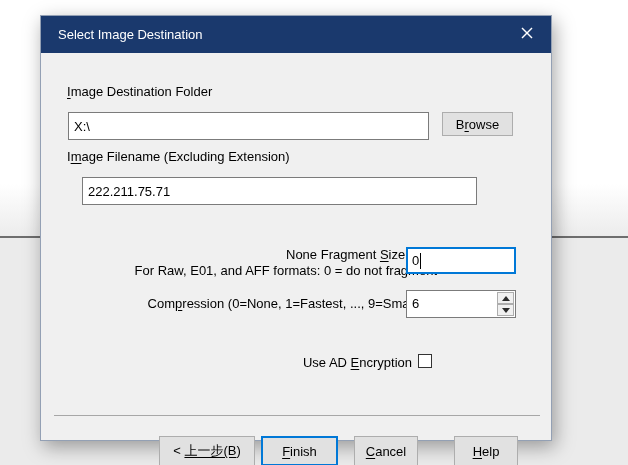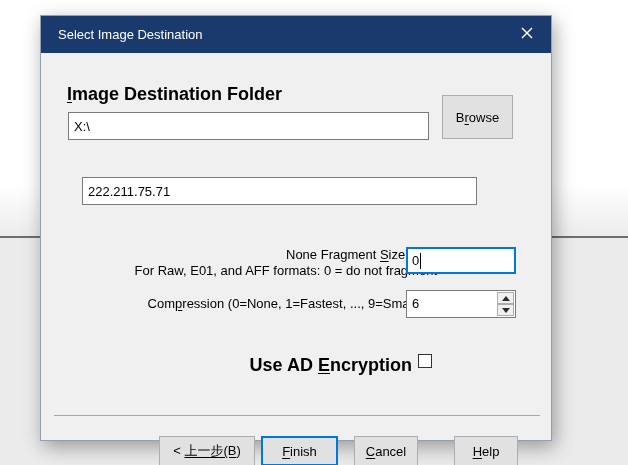--- a/index.html
+++ b/index.html
@@ -18,21 +18,21 @@
             background: #f0f0f0; border: 1px solid #93a0b4;
             box-shadow: 3px 6px 18px rgba(0,0,0,0.35); }
   .titlebar { position: absolute; left: 0; top: 0; width: 100%; height: 37px; background: #1a396d;
               display: flex; align-items: center; padding-left: 17px; }
   .title { color: #ffffff; font-size: 13px; }
   .close-btn { position: absolute; right: 6px; top: 0; width: 36px; height: 37px;
                display: flex; align-items: center; justify-content: center; cursor: pointer; }
 
   .body { position: absolute; left: 0; top: 37px; width: 100%; height: 389px; }
 
-  .lbl { position: absolute; font-size: 18px; white-space: nowrap; font-weight: bold; }
+  .lbl { position: absolute; font-size: 13px; white-space: nowrap; }
   .u { text-decoration: underline; text-underline-offset: 2px; }
 
   .txt-input { position: absolute; height: 28px; background: #fff; border: 1px solid #7b7b7b;
                font-family: "Liberation Sans", "DejaVu Sans", sans-serif; font-size: 13px;
                padding: 0 5px; color: #000; outline: none; }
 
   .btn { position: absolute; height: 30px; background: #e1e1e1; border: 1px solid #adadad;
          display: flex; align-items: center; justify-content: center; font-size: 13px;
          white-space: nowrap; cursor: pointer; }
   .btn.default { border: 2px solid #0078d7; }
@@ -86,24 +86,27 @@
         </span>
       </div>
     </div>
 
     <div class="body">
 
       <div class="lbl" style="left:26px; top:31px;">
         <span class="u">I</span><span>mage Destination Folder</span>
       </div>
       <input class="txt-input" style="left: 27px; top: 59px; width: 361px;" value="X:\">
-      <div class="btn" style="left:401px; top:42px; width:71px; height:44px;">
+      <div class="btn" style="left:401px; top:59px; width:71px; height:24px;">
         <span><span>B</span><span class="u">r</span><span>owse</span></span>
       </div>
 
+      <div class="lbl" style="left:26px; top:96px;">
+        <span>I</span><span class="u">m</span><span>age Filename (Excluding Extension)</span>
+      </div>
       <input class="txt-input" style="left: 41px; top: 124px; width: 395px;" value="222.211.75.71">
 
       <div class="right-labels" style="top:194px;">
         <div><span>None Fragment </span><span class="u">S</span><span>ize (MB)</span></div>
         <div>For Raw, E01, and AFF formats: 0 = do not fragment</div>
       </div>
       <div class="fragment-box">
         <span>0</span>
           <span class="caret"></span>
       </div>

